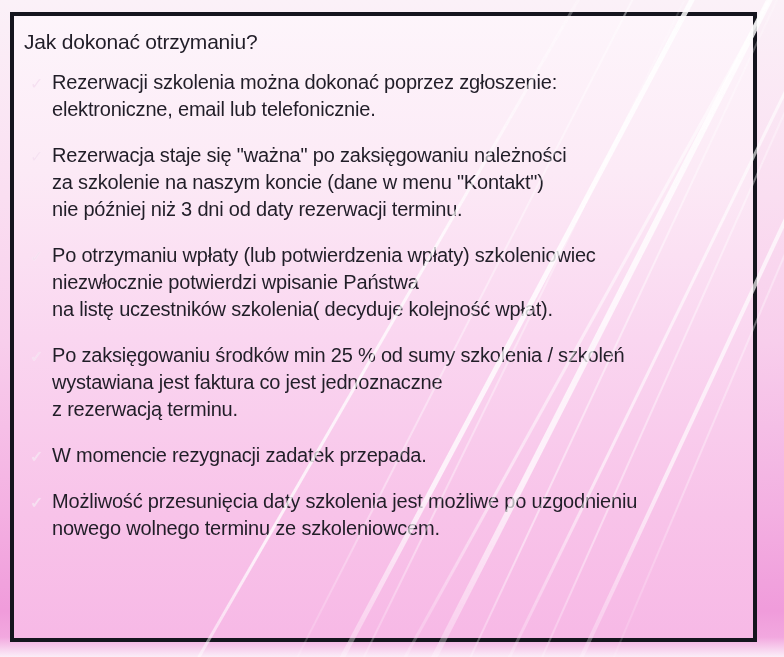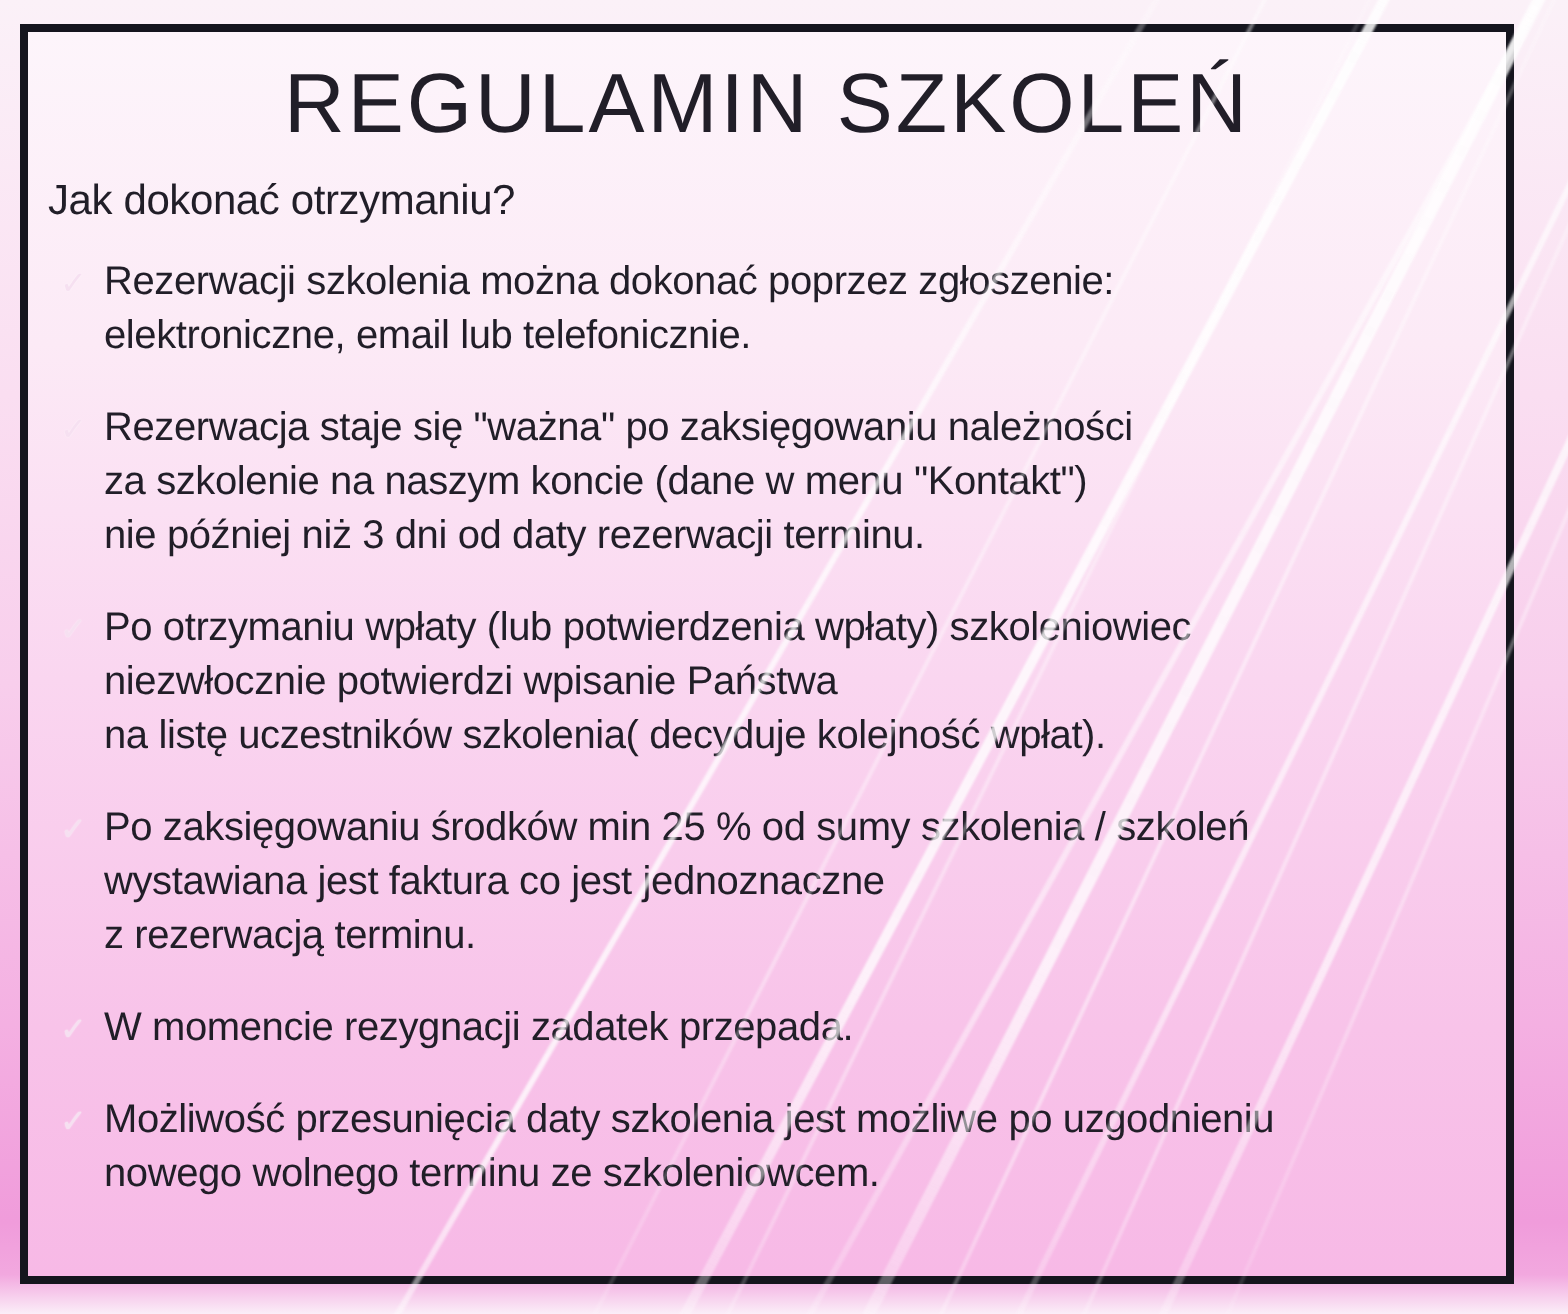--- a/index.html
+++ b/index.html
@@ -127,21 +127,20 @@
   .s7  { left: 395px; width: 2px; transform: rotate(25deg); opacity: 0.50; }
   .s8  { left: 430px; width: 3px; transform: rotate(26deg); opacity: 0.70; }
   .s9  { left: 470px; width: 2px; transform: rotate(24deg); opacity: 0.45; }
   .s10 { left: 505px; width: 4px; transform: rotate(25deg); opacity: 0.80; }
   .s11 { left: 545px; width: 2px; transform: rotate(23deg); opacity: 0.40; }
 </style>
 </head>
 <body>
 
 <div class="frame">
-  <div class="title">REGULAMIN SZKOLEŃ</div>
   <div class="question">Jak dokonać otrzymaniu?</div>
 
   <div class="list">
     <div class="item">
       <span class="check">✓</span>
       <div class="item-text">Rezerwacji szkolenia można dokonać poprzez zgłoszenie:
 elektroniczne, email lub telefonicznie.</div>
     </div>
     <div class="item">
       <span class="check">✓</span>

